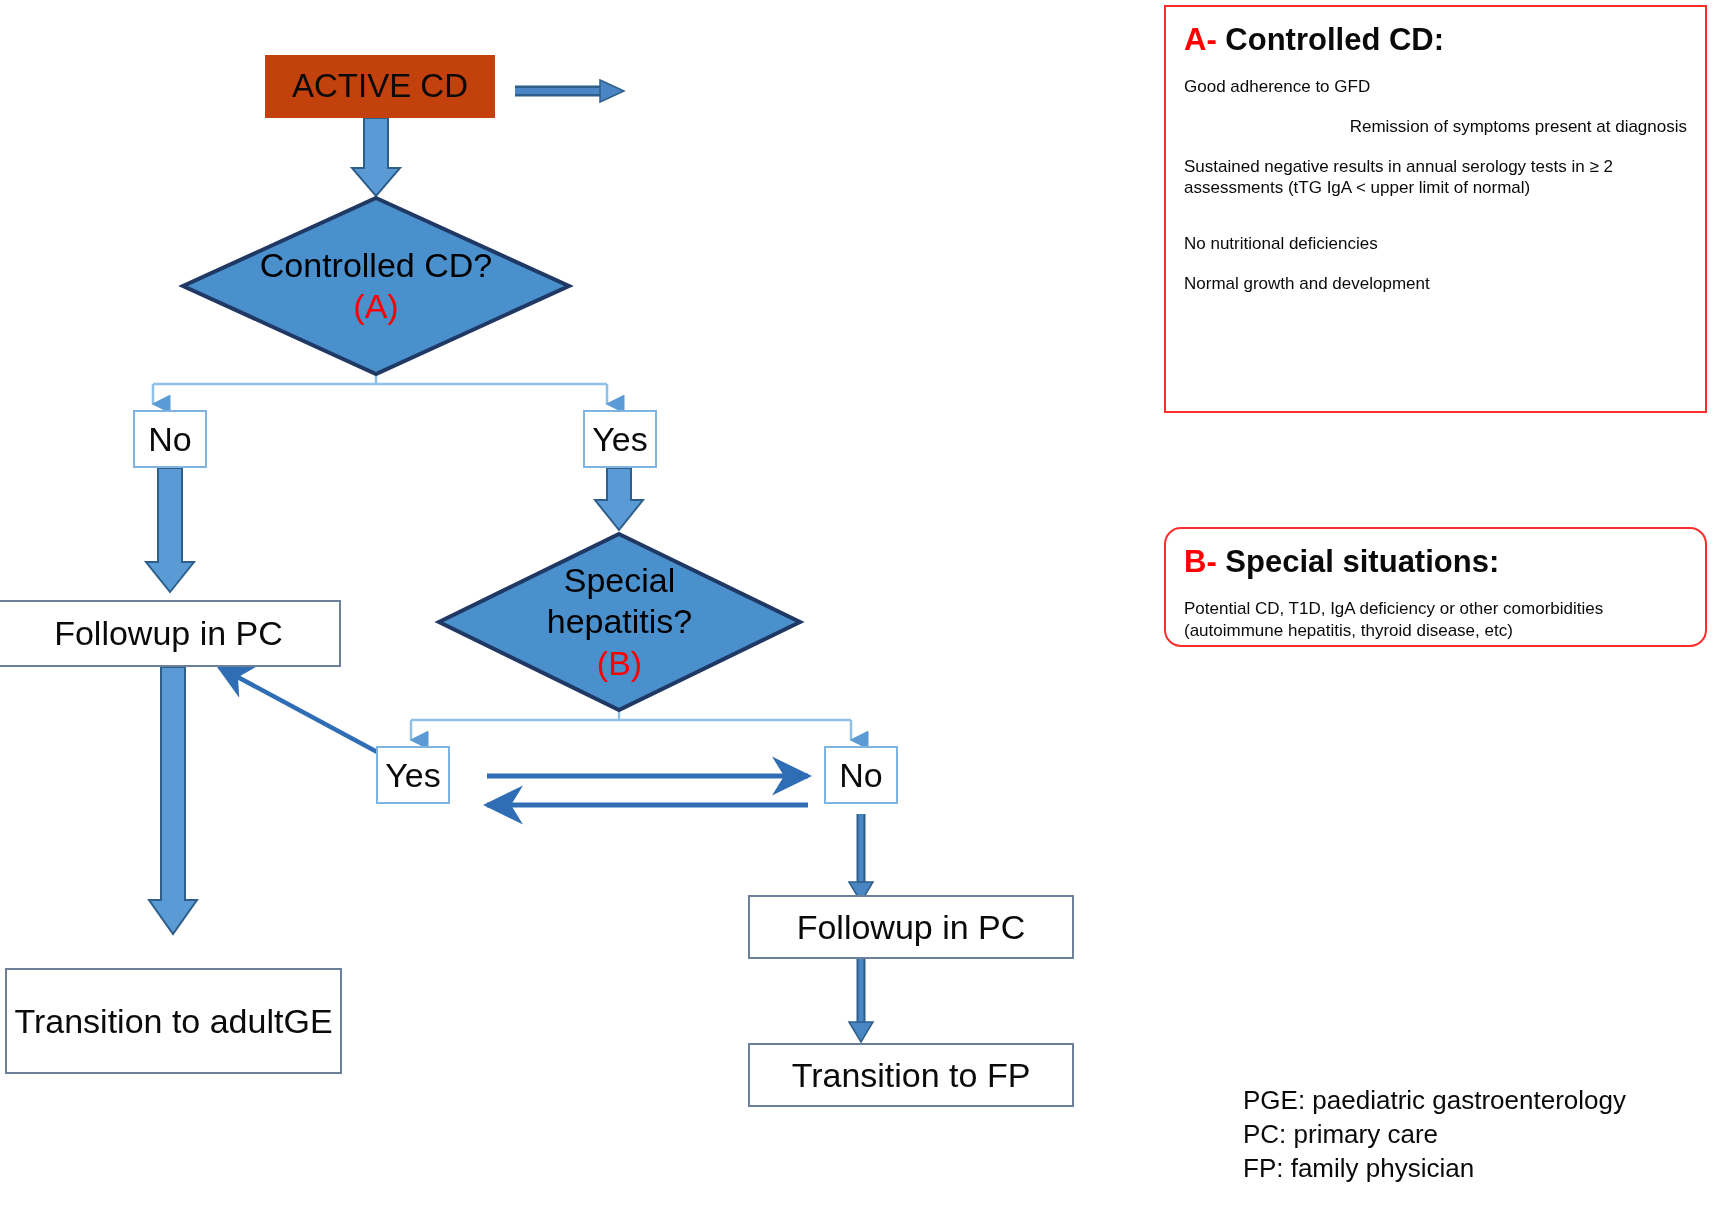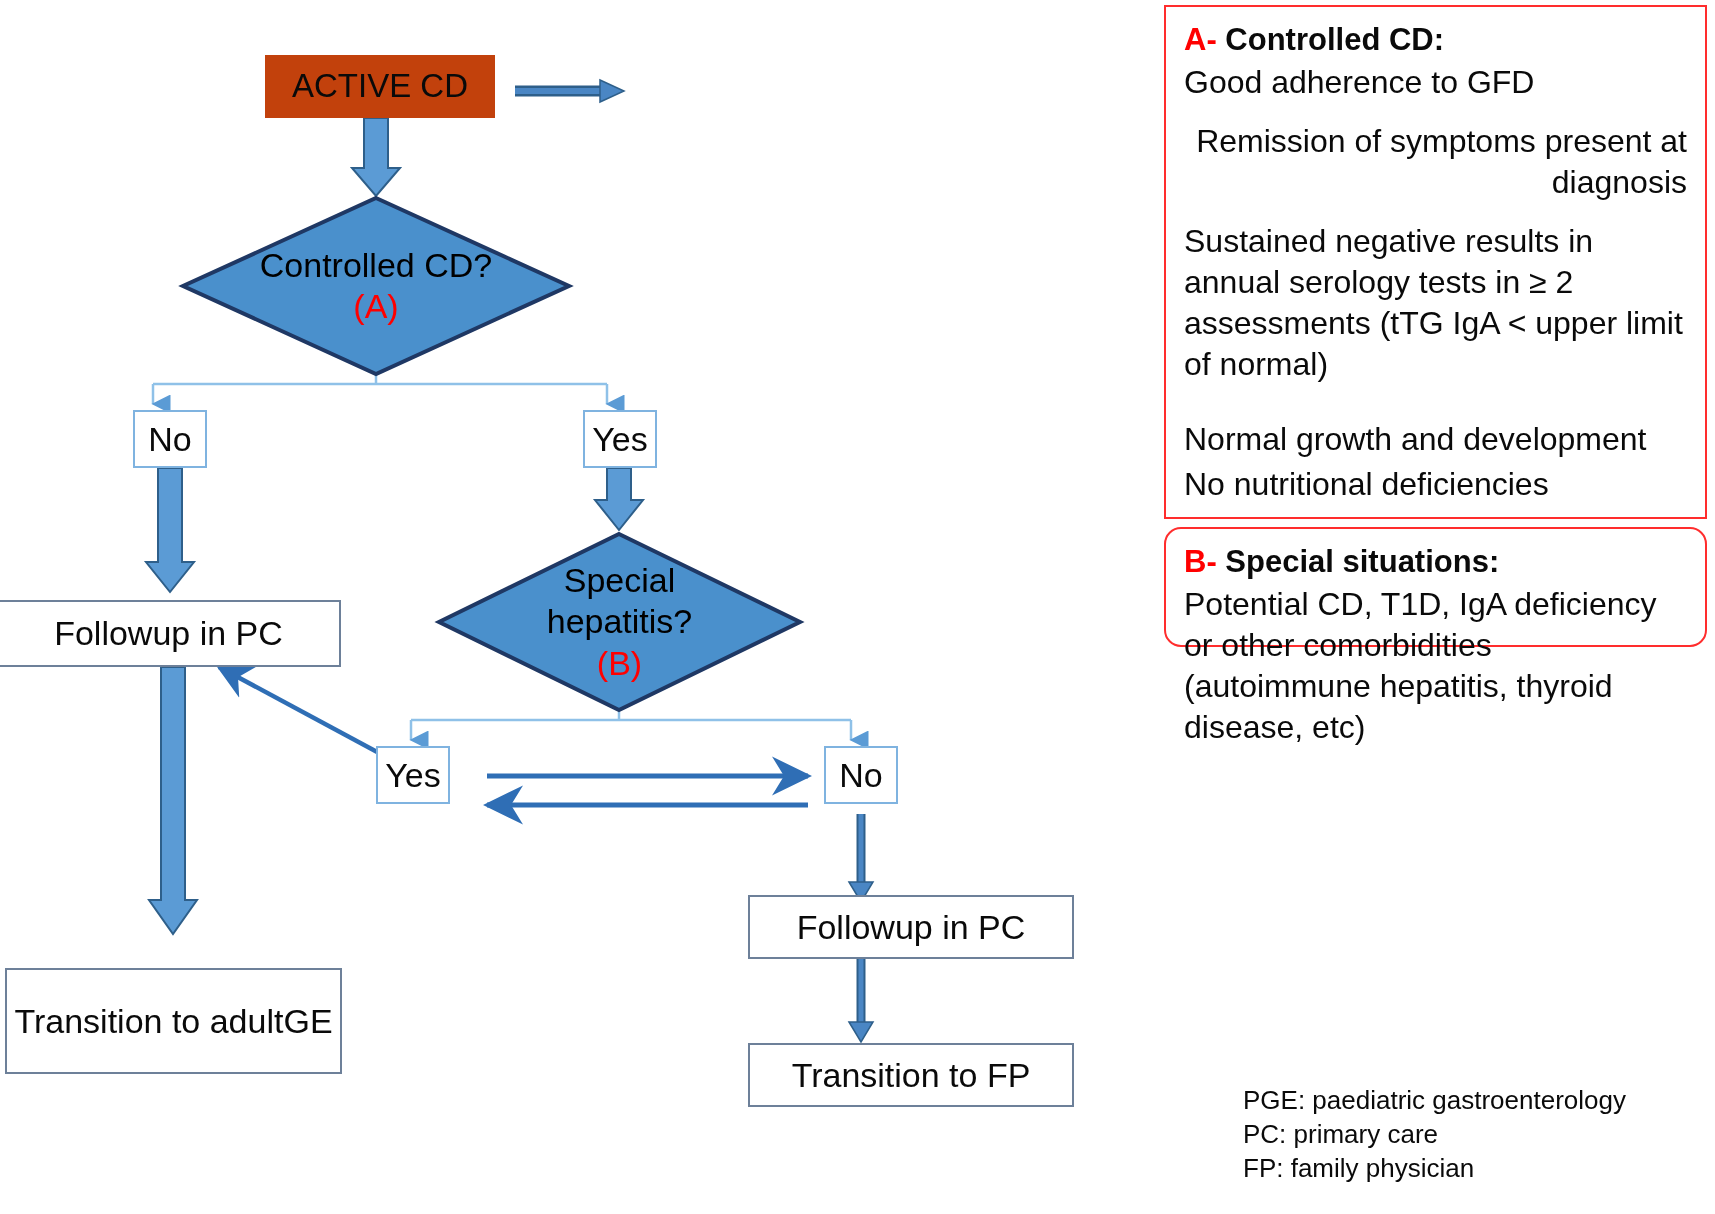--- a/index.html
+++ b/index.html
@@ -104,23 +104,23 @@
     font-weight: bold;
     color: #0a0a0a;
     margin: 0 0 4px 0;
     line-height: 1.2;
   }
   .panel-title .ltr {
     color: #ff0000;
     font-weight: bold;
   }
   .panel-para {
-    font-size: 32px;
-    color: #0a0a0a;
-    margin: 4px 0 18px 0;
+    font-size: 17px;
+    color: #0a0a0a;
+    margin: 18px 0 18px 0;
     line-height: 1.28;
   }
   .panel-para.tight { margin-bottom: 4px; }
   .panel-para.last  { margin-bottom: 0; }
 
   
   #legend {
     position: absolute;
     font-size: 26px;
     color: #0a0a0a;
@@ -256,30 +256,30 @@
 
   <div class="node box-plain" style="left:5px; top:968px; width:337px; height:106px; flex-direction:row;">
     <span>Transition to adult</span>
     <span>GE</span>
   </div>
 
   <div class="node box-plain" style="left:748px; top:1043px; width:326px; height:64px;">
     <span>Transition to FP</span>
   </div>
 
-  <div class="panel" style="left:1164px; top:5px; width:543px; height:514px;">
+  <div class="panel" style="left:1164px; top:5px; width:543px; height:408px;">
     <p class="panel-title">
       <span class="ltr">A-</span>
       <span>Controlled CD:</span>
     </p>
     <p class="panel-para tight">Good adherence to GFD</p>
     <p class="panel-para" style="margin-top:18px;text-align:right;">Remission of symptoms present at diagnosis</p>
     <p class="panel-para" style="margin-bottom:34px;">Sustained negative results in annual serology tests in ≥ 2 assessments (tTG IgA &lt; upper limit of normal)</p>
+    <p class="panel-para last">No nutritional deficiencies</p>
     <p class="panel-para tight">Normal growth and development</p>
-    <p class="panel-para last">No nutritional deficiencies</p>
   </div>
 
   <div class="panel" style="left:1164px; top:527px; width:543px; height:120px;border-radius:17px;">
     <p class="panel-title">
       <span class="ltr">B-</span>
       <span>Special situations:</span>
     </p>
     <p class="panel-para last">Potential CD, T1D, IgA deficiency or other comorbidities (autoimmune hepatitis, thyroid disease, etc)</p>
   </div>
 

